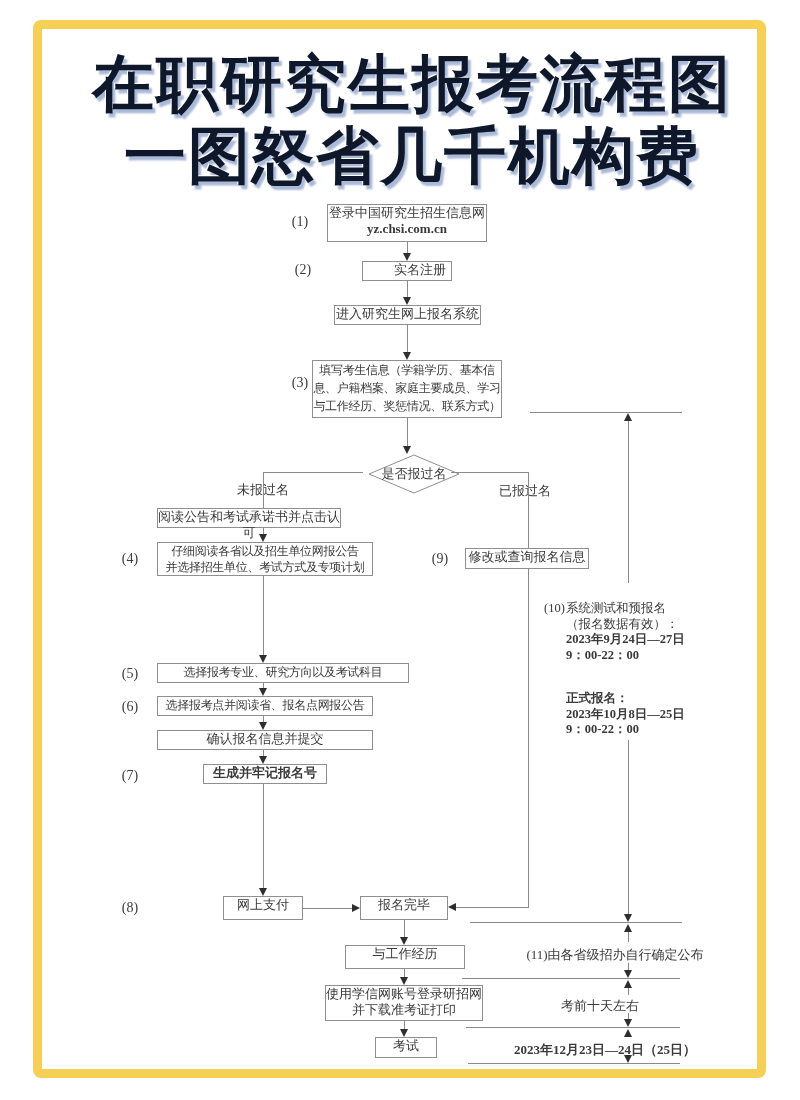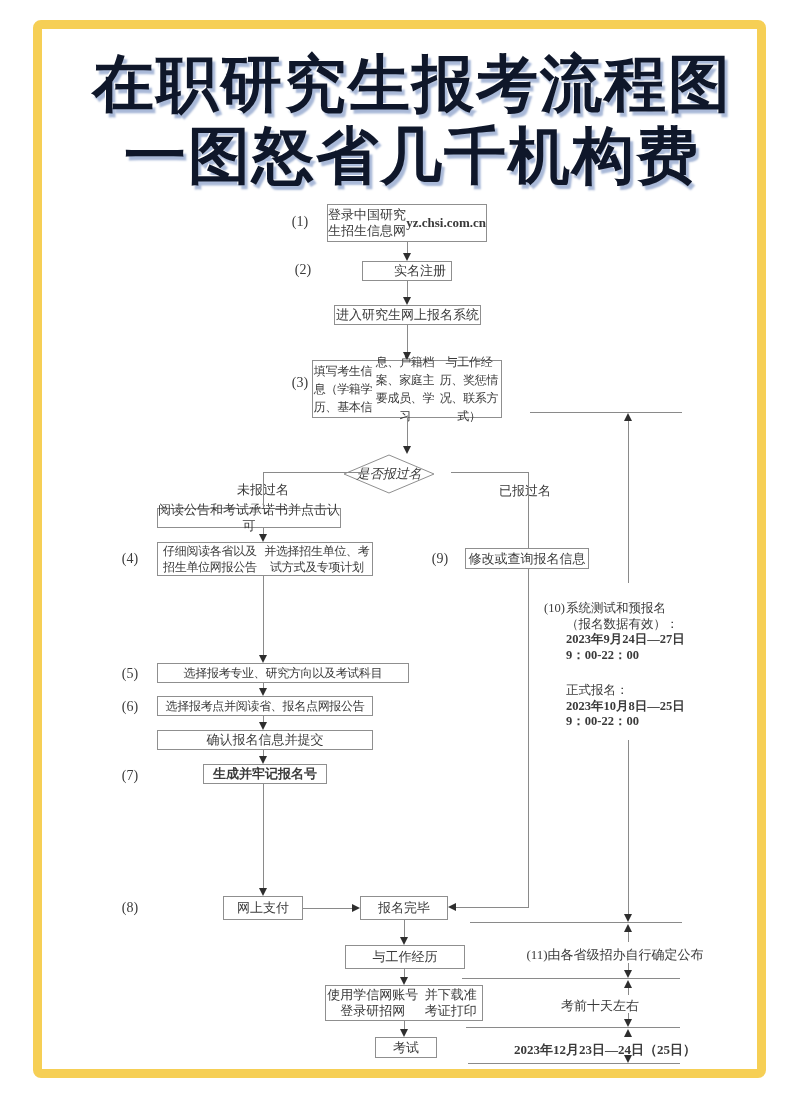--- a/index.html
+++ b/index.html
@@ -5,41 +5,41 @@
   html,body{margin:0;padding:0;background:#ffffff;}
   .canvas{position:relative;width:800px;height:1100px;background:#ffffff;overflow:hidden;
           font-family:"Liberation Serif","DejaVu Serif",serif;}
   .frame{position:absolute;left:33px;top:20px;width:715px;height:1040px;
          border:9px solid #f6cf55;border-radius:8px;}
   .title{position:absolute;left:12px;width:800px;text-align:center;
          font-family:Liberation Sans, sans-serif;
          font-weight:bold;font-size:62px;letter-spacing:2px;color:#0f172a;
          text-shadow:-1px -1px 0 #ffffff, 3px 4px 2px #a9b9d8;white-space:nowrap;}
   .box{position:absolute;border:1px solid #8f8f8f;background:#ffffff;
-       display:flex;flex-direction:row;align-items:center;justify-content:center;
+       display:flex;flex-direction:column;align-items:center;
        font-size:13px;color:#3a3a3a;text-align:center;line-height:16px;box-sizing:border-box;}
   .fs12{font-size:12px;letter-spacing:-0.3px;}
   .bold{font-weight:bold;}
   .steplabel{position:absolute;font-size:14px;color:#3a3a3a;width:26px;text-align:center;}
   .flowlabel{position:absolute;font-size:13px;color:#3a3a3a;white-space:nowrap;}
   .vline{position:absolute;width:1px;background:#8a8a8a;}
   .hline{position:absolute;height:1px;background:#8a8a8a;}
   .arr{position:absolute;width:0;height:0;}
   .arr-down{border-left:4px solid transparent;border-right:4px solid transparent;border-top:8px solid #2e2e2e;}
   .arr-up{border-left:4px solid transparent;border-right:4px solid transparent;border-bottom:8px solid #2e2e2e;}
   .arr-right{border-top:4px solid transparent;border-bottom:4px solid transparent;border-left:8px solid #2e2e2e;}
   .arr-left{border-top:4px solid transparent;border-bottom:4px solid transparent;border-right:8px solid #2e2e2e;}
   .diamond-wrap{position:absolute;}
   .diamond-label{position:absolute;left:0;top:0;width:100%;height:100%;
                  display:flex;align-items:center;justify-content:center;
                  font-size:13px;color:#3a3a3a;}
   .tl-block{position:absolute;font-size:12.5px;color:#3a3a3a;line-height:15.5px;white-space:nowrap;}
   .tl-line{padding-left:22px;}
   .tl-label{position:absolute;left:0;top:0;}
-  .tl-gap{margin-top:20px;}
+  .tl-gap{margin-top:28px;font-weight:bold;}
   .tl-center{position:absolute;text-align:center;font-size:13px;color:#3a3a3a;white-space:nowrap;}
 </style>
 </head>
 <body>
 
 <div class="canvas">
   <div class="frame"></div>
 
   <div class="title" style="top:42px;">在职研究生报考流程图</div>
   <div class="title" style="top:114px;">一图怒省几千机构费</div>
@@ -66,21 +66,21 @@
   <div class="box" style="left:334px;top:305px;width:147px;height:20px;">
     <div>进入研究生网上报名系统</div>
   </div>
 
   <div class="box fs12" style="left:312px;top:360px;width:190px;height:58px;line-height:18px;">
     <div>填写考生信息（学籍学历、基本信</div>
     <div>息、户籍档案、家庭主要成员、学习</div>
     <div>与工作经历、奖惩情况、联系方式）</div>
   </div>
 
-  <div class="diamond-wrap" style="left:343px;top:454px;width:92px;height:40px;font-style:italic;">
+  <div class="diamond-wrap" style="left:368px;top:454px;width:92px;height:40px;">
     <svg width="92" height="40">
       <polygon points="46,1 91,20 46,39 1,20" fill="#ffffff" stroke="#8f8f8f" stroke-width="1"></polygon>
     </svg>
     <div class="diamond-label">是否报过名</div>
   </div>
 
   <div class="flowlabel" style="left:237px;top:481px;">未报过名</div>
   <div class="flowlabel" style="left:499px;top:482px;">已报过名</div>
 
   <div class="box" style="left:157px;top:508px;width:184px;height:20px;">

